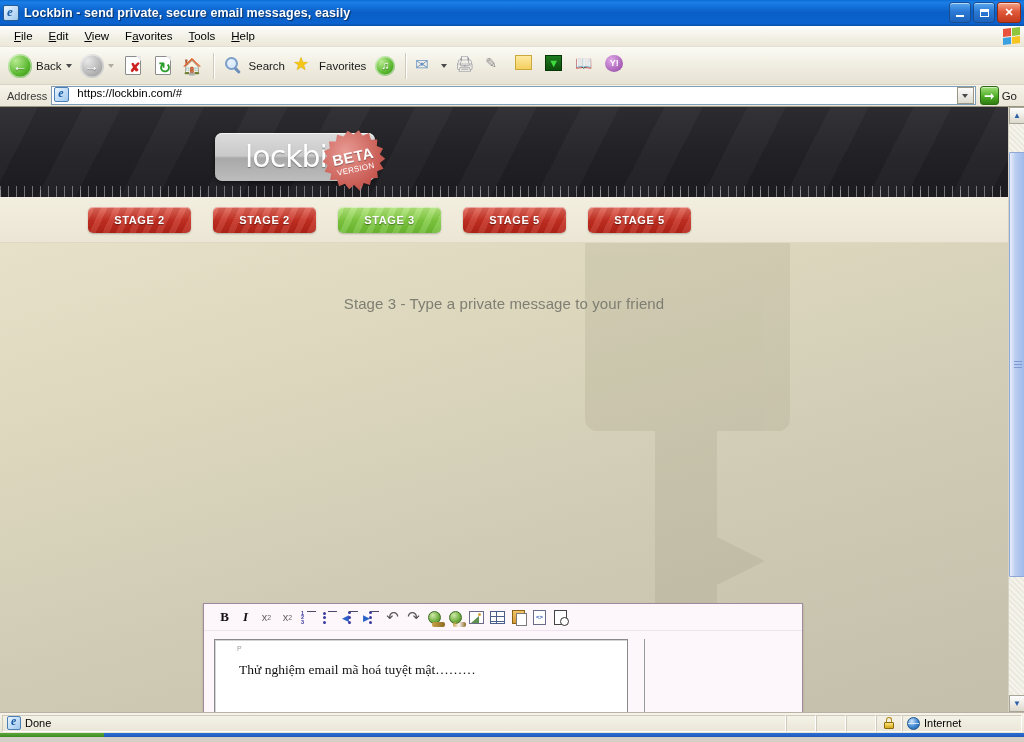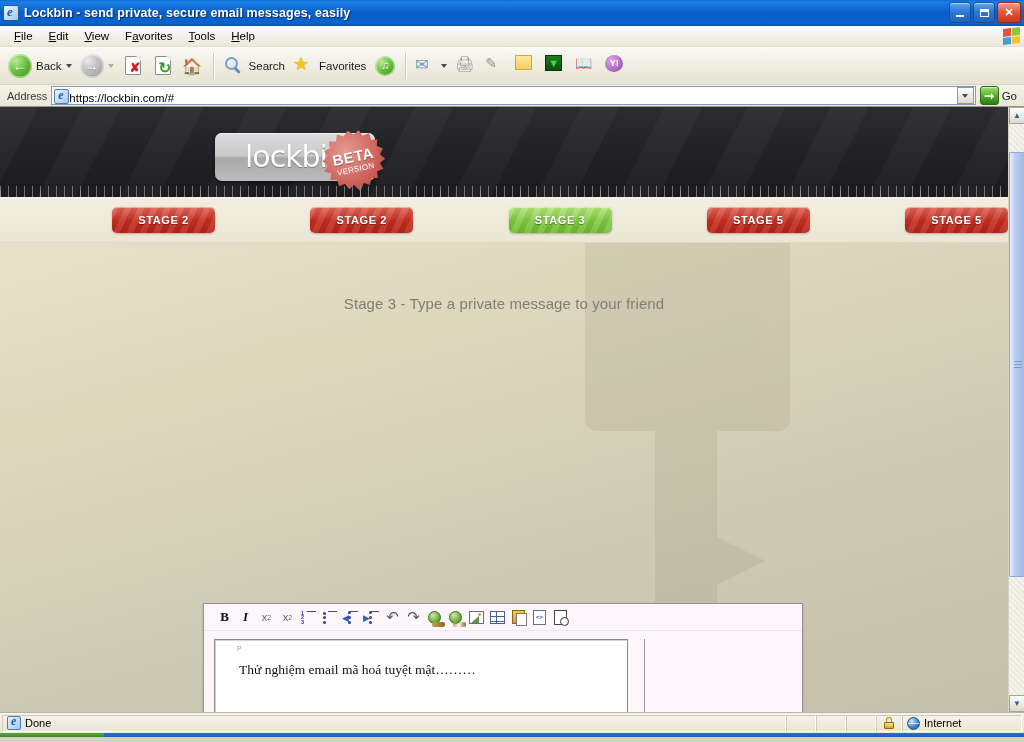--- a/index.html
+++ b/index.html
@@ -92,21 +92,21 @@
 
   
   .addrbar{
     height:22px; background:linear-gradient(180deg,#f6f3e9,#eae6d8);
     display:flex; align-items:center; padding:0 3px; gap:4px;
     border-bottom:1px solid #9a9684;
   }
   .addr-label{ font-size:11px; color:#3a3a3a; padding-left:4px; }
   .addr-input{
     flex:1; height:19px; background:#fff; border:1px solid #7f9db9;
-    display:flex; align-items:flex-end; gap:0; padding:0 2px; position:relative;
+    display:flex; align-items:flex-start; gap:8px; padding:0 2px; position:relative;
   }
   .addr-e{
     width:15px;height:15px;border-radius:2px;flex:0 0 auto;
     background:linear-gradient(135deg,#eaf4ff,#9fc8ee); border:1px solid #4a7fb5; position:relative;
   }
   .addr-e:after{content:"e";position:absolute;left:3px;top:-2px;font-size:12px;font-family:"Liberation Serif",serif;font-style:italic;color:#1b5fa8;font-weight:bold;}
   .addr-url{ font-size:11.5px; color:#000; flex:1; white-space:nowrap; overflow:hidden;}
   .addr-drop{
     width:17px;height:17px;background:linear-gradient(180deg,#fbfbfb,#dedbd0);
     border:1px solid #9a9684; display:flex;align-items:center;justify-content:center;
@@ -179,23 +179,22 @@
   }
   .card.mc{ background:linear-gradient(180deg,#6f6f73,#3a3a3e); }
   .card.visa{ background:linear-gradient(180deg,#fdfdfd,#e2e2e6); color:#1a1f71; }
   .card.amex{ background:linear-gradient(180deg,#4f8fd0,#2d6fb4); }
   .card.disc{ background:linear-gradient(180deg,#f3f3f3,#d9d9d9); color:#c24a16; }
   .card.bank{ background:linear-gradient(180deg,#8d8d92,#54545a); }
 
   
   .stages-strip{
     height:46px; background:linear-gradient(180deg,#f3efe0,#ebe6d4);
-    display:flex; align-items:center; gap:28px; padding-left:112px;
+    display:flex; align-items:center; gap:22px; padding-left:88px;
     border-bottom:1px solid #ded8c4;
-    justify-content:space-between;
   }
   .stage-btn{
     width:103px;height:26px;border-radius:5px;
     display:flex;align-items:center;justify-content:center;
     font-size:11px; font-weight:bold; color:#fff; letter-spacing:.6px;
     text-shadow:0 1px 1px rgba(0,0,0,.4);
     background:
       repeating-linear-gradient(115deg, rgba(255,255,255,.09) 0 6px, rgba(0,0,0,.05) 6px 12px),
       linear-gradient(180deg,#e06a5c,#c62f22 52%,#b32317);
     box-shadow:inset 0 1px 0 rgba(255,255,255,.45),0 1px 2px rgba(0,0,0,.25);

